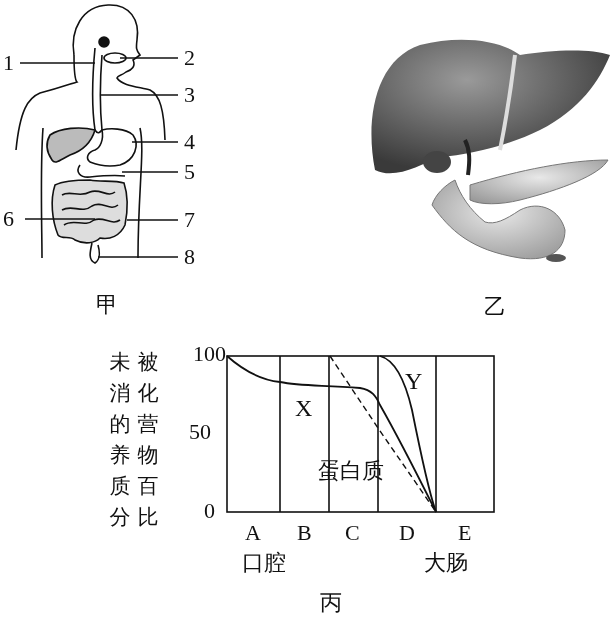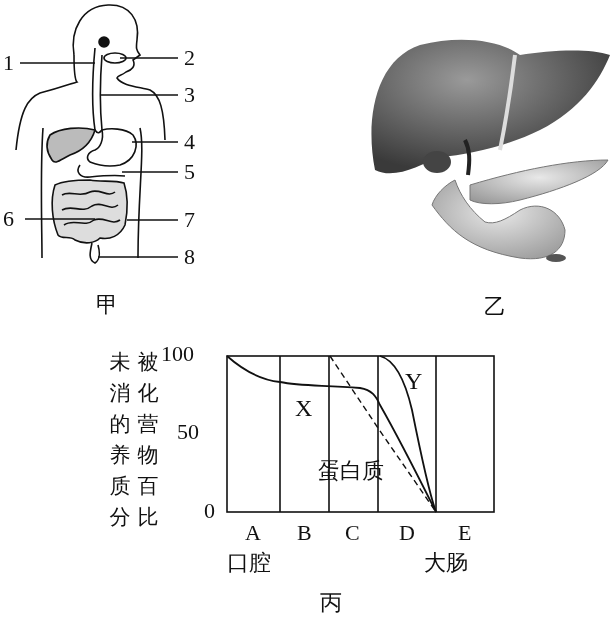--- a/index.html
+++ b/index.html
@@ -99,22 +99,22 @@
     <div class="ylab">
       <div>被</div>
       <div>化</div>
       <div>营</div>
       <div>物</div>
       <div>百</div>
       <div>比</div>
     </div>
   </div>
 
-  <span class="abs num" style="left:161px;top:341px">100</span>
-  <span class="abs num" style="left:177px;top:419px">50</span>
+  <span class="abs num" style="left:193px;top:341px">100</span>
+  <span class="abs num" style="left:189px;top:419px">50</span>
   <span class="abs num" style="left:204px;top:498px">0</span>
 
   <svg width="615" height="619">
     <g stroke="#111" stroke-width="1.6" fill="none">
       <rect x="227" y="356" width="267" height="156"></rect>
       <line x1="280" y1="356" x2="280" y2="512"></line>
       <line x1="329" y1="356" x2="329" y2="512"></line>
       <line x1="378" y1="356" x2="378" y2="512"></line>
       <line x1="436" y1="356" x2="436" y2="512"></line>
     </g>
@@ -125,16 +125,16 @@
 
   <span class="abs num" style="left:295px;top:395px;font-size:24px">X</span>
   <span class="abs num" style="left:405px;top:368px;font-size:24px">Y</span>
   <span class="abs cap" style="left:318px;top:456px">蛋白质</span>
 
   <span class="abs num" style="left:245px;top:520px">A</span>
   <span class="abs num" style="left:297px;top:520px">B</span>
   <span class="abs num" style="left:345px;top:520px">C</span>
   <span class="abs num" style="left:399px;top:520px">D</span>
   <span class="abs num" style="left:458px;top:520px">E</span>
-  <span class="abs cap" style="left:227px;top:548px">口腔</span>
+  <span class="abs cap" style="left:242px;top:548px">口腔</span>
   <span class="abs cap" style="left:424px;top:548px">大肠</span>
   <span class="abs cap" style="left:320px;top:588px">丙</span>
 </div>
 
 </body></html>

